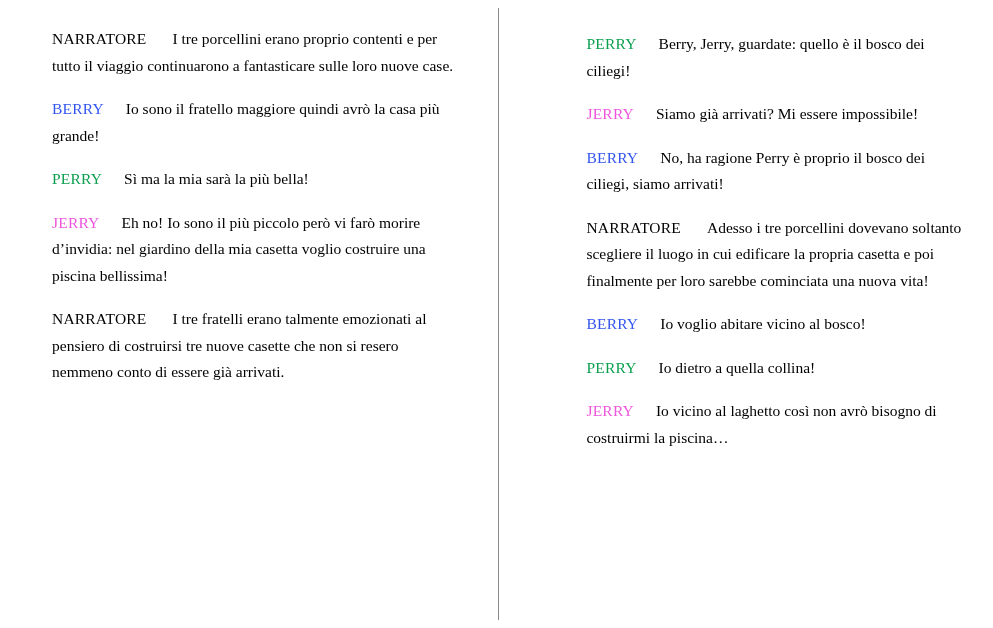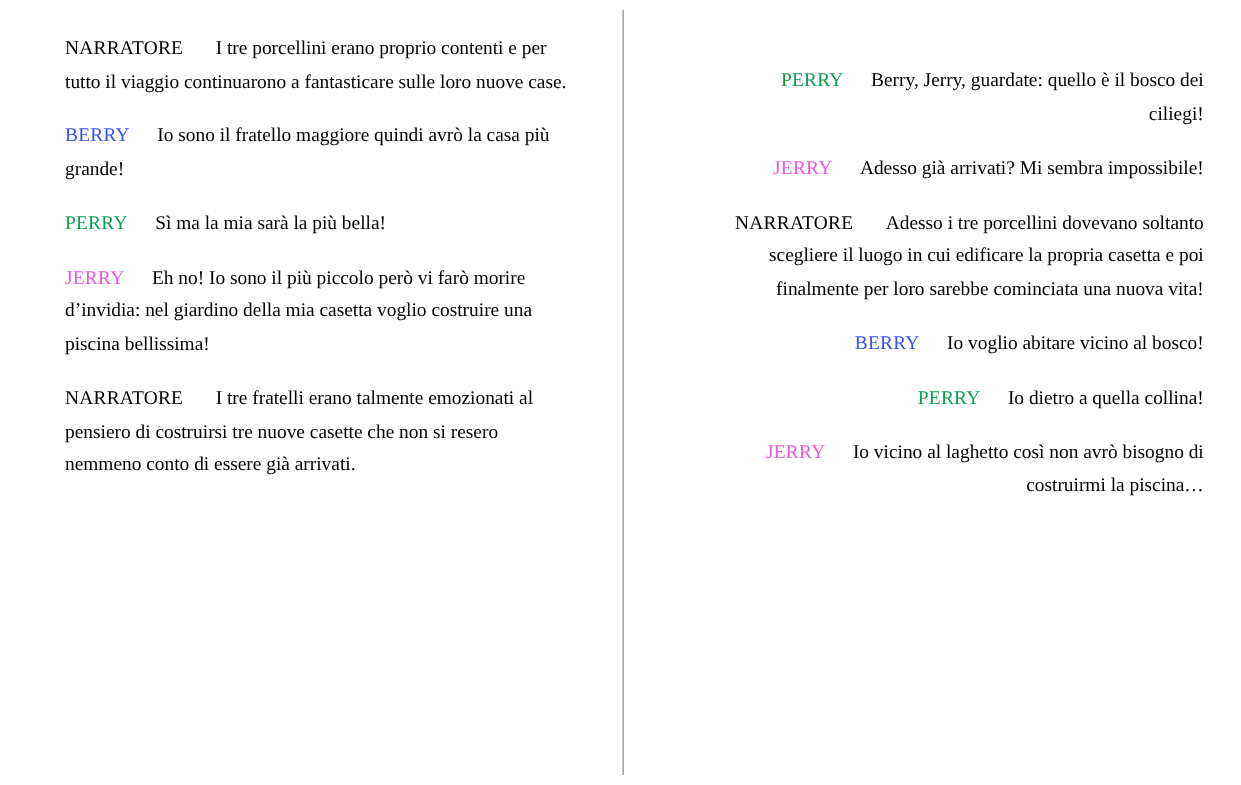--- a/index.html
+++ b/index.html
@@ -28,22 +28,21 @@
     bottom: 8px;
     width: 1px;
     background: #8a8a8a;
   }
   .column {
     box-sizing: border-box;
     width: 498px;
     padding: 26px 34px 10px 22px;
   }
   .column.right {
-    padding: 52px 30px 10px 60px;
-    text-align: right;
+    padding: 31px 30px 10px 60px;
   }
   .line {
     margin: 0 0 17px 0;
     font-size: 15.5px;
     line-height: 26.5px;
     text-indent: 0;
     padding-left: 30px;
   }
   .speaker {
     font-variant: small-caps;
@@ -91,23 +90,26 @@
 
   <div class="divider"></div>
 
   <div class="column right">
 
     <p class="line">
       <span class="speaker perry">PERRY</span><span class="gap"></span><span class="text">Berry, Jerry, guardate: quello è il bosco dei ciliegi!</span>
     </p>
 
     <p class="line">
-      <span class="speaker jerry">JERRY</span><span class="gap"></span><span class="text">Adesso già arrivati? Mi sembra impossibile!</span>
+      <span class="speaker jerry">JERRY</span><span class="gap"></span><span class="text">Siamo già arrivati? Mi essere impossibile!</span>
     </p>
 
+    <p class="line">
+      <span class="speaker berry">BERRY</span><span class="gap"></span><span class="text">No, ha ragione Perry è proprio il bosco dei ciliegi, siamo arrivati!</span>
+    </p>
 
     <p class="line">
       <span class="speaker narratore">NARRATORE</span><span class="gap narr"></span><span class="text">Adesso i tre porcellini dovevano soltanto scegliere il luogo in cui edificare la propria casetta e poi finalmente per loro sarebbe cominciata una nuova vita!</span>
     </p>
 
     <p class="line">
       <span class="speaker berry">BERRY</span><span class="gap"></span><span class="text">Io voglio abitare vicino al bosco!</span>
     </p>
 
     <p class="line">

